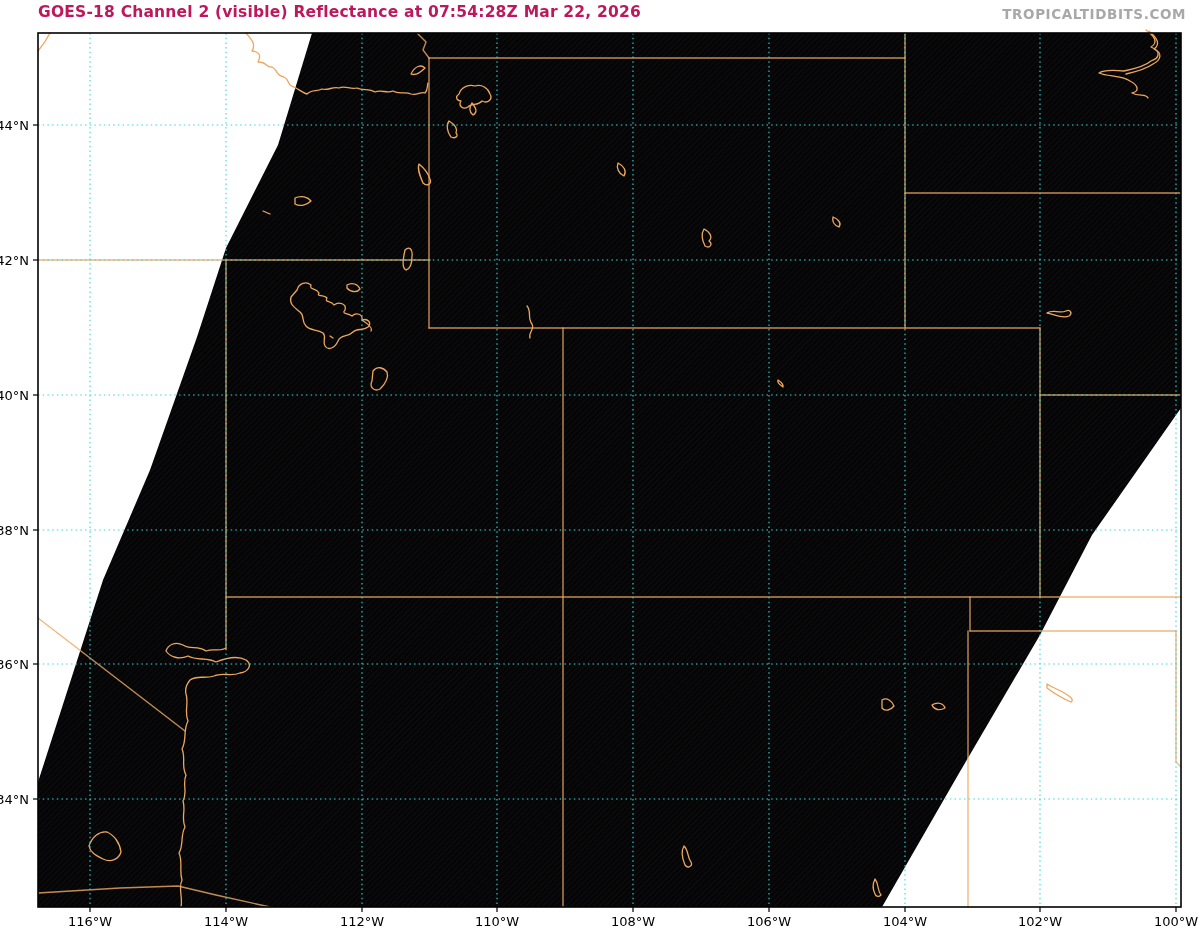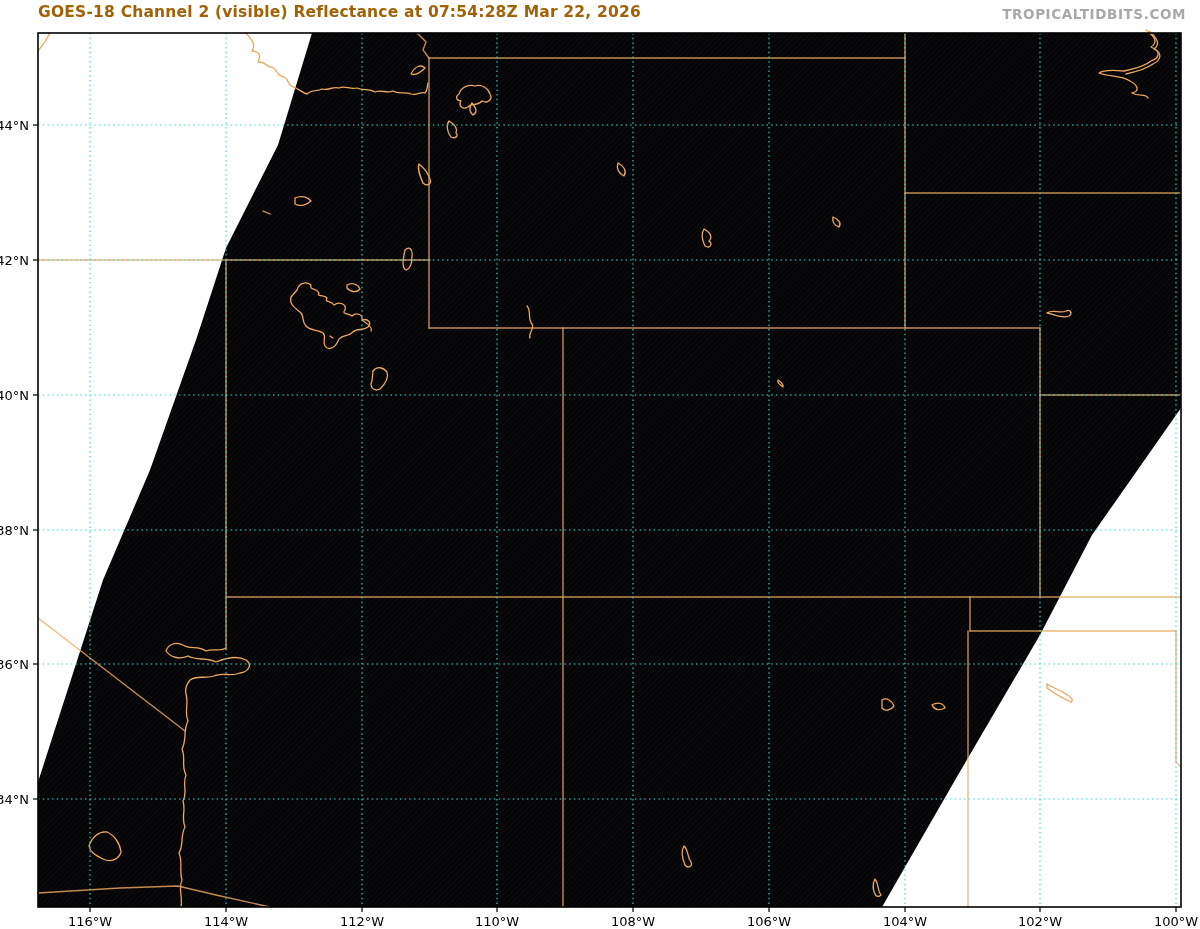--- a/index.html
+++ b/index.html
@@ -1,21 +1,21 @@
 <!DOCTYPE html>
 <html><head>
 <meta charset="utf-8">
 <style>
   html,body{margin:0;padding:0;background:#fff;}
   #stage{
     position:relative;width:1200px;height:929px;background:#ffffff;
     font-family:"DejaVu Sans","Liberation Sans",sans-serif;overflow:hidden;
   }
   #plot-title{
-    position:absolute;left:38px;top:3px;font-size:15.5px;font-weight:bold;color:#a16207;
+    position:absolute;left:38px;top:3px;font-size:15.5px;font-weight:bold;color:#be185d;
     white-space:nowrap;letter-spacing:0.2px;
   }
   #watermark{
     position:absolute;right:14px;top:6px;font-size:13.5px;font-weight:bold;color:#a8a8a8;
     letter-spacing:0.6px;white-space:nowrap;text-align:center;
   }
   #mapsvg{position:absolute;left:0;top:0;}
   .ticklabel{font-size:13px;fill:#000;}
 </style>
 </head>

